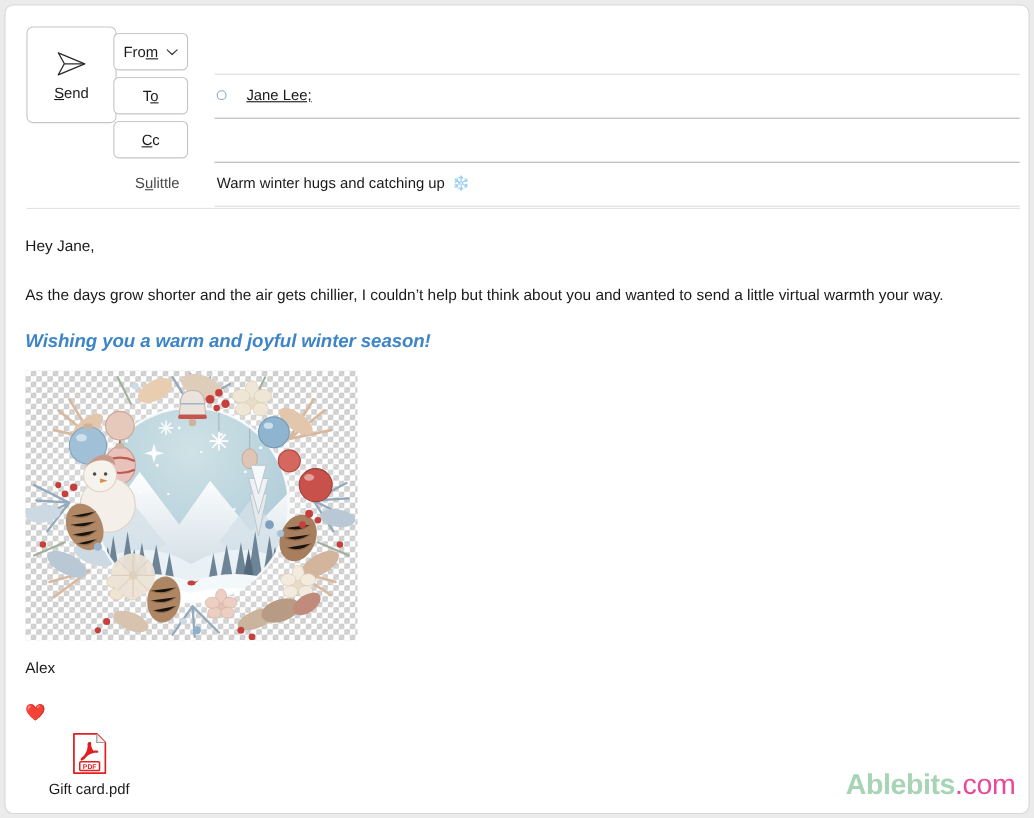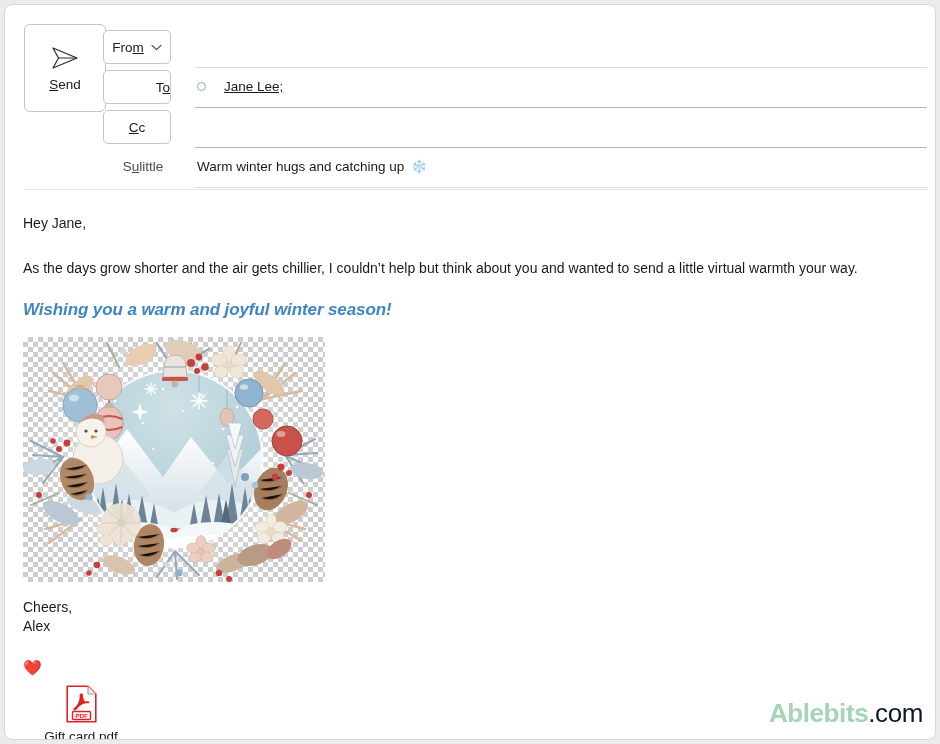--- a/index.html
+++ b/index.html
@@ -67,21 +67,21 @@
     display: flex;
     align-items: center;
     justify-content: center;
     gap: 7px;
     font-size: 13.5px;
     color: #1a1a1a;
     cursor: pointer;
   }
   .field-button .ul { text-decoration: underline; }
   #btn-from { top: 25px; }
-  #btn-to   { top: 65px; justify-content: flex-end; }
+  #btn-to   { top: 65px; }
   #btn-cc   { top: 105px; }
 
   .chevron { width: 11px; height: 7px; display: block; }
 
   .subject-label {
     position: absolute;
     left: 98px;
     top: 154px;
     width: 80px;
     text-align: center;
@@ -220,21 +220,21 @@
   
   #watermark {
     position: absolute;
     right: 12px;
     bottom: 10px;
     font-size: 26px;
     letter-spacing: -0.4px;
     user-select: none;
   }
   .wm-bold  { font-weight: bold; color: #a6d4b4; }
-  .wm-light { color: #0f172a; }
+  .wm-light { color: #ec4899; }
 </style>
 </head>
 <body>
 
 <div id="app">
 
   <div id="compose-header">
 
     <div id="send-button">
       <span class="send-icon">
@@ -572,21 +572,20 @@
           </g>
           <circle cx="98" cy="186" r="4" fill="#ddd0bd"></circle>
         </g>
 
         <ellipse cx="232" cy="218" rx="18" ry="10" fill="#b79b84" transform="rotate(-18 232 218)"></ellipse>
         <ellipse cx="256" cy="212" rx="14" ry="8" fill="#c08a7c" transform="rotate(-34 256 212)"></ellipse>
       </svg>
     </div>
 
     <div class="body-line" id="signoff">
-      <div>Cheers,</div>
       <div>Alex</div>
     </div>
 
     <div class="body-line" id="ps">
       <span class="heart-emoji">❤️</span>
     </div>
 
     <div id="attachment">
       <span class="pdf-icon">
         <svg class="pdf-icon" viewBox="0 0 31 38" xmlns="http://www.w3.org/2000/svg">

